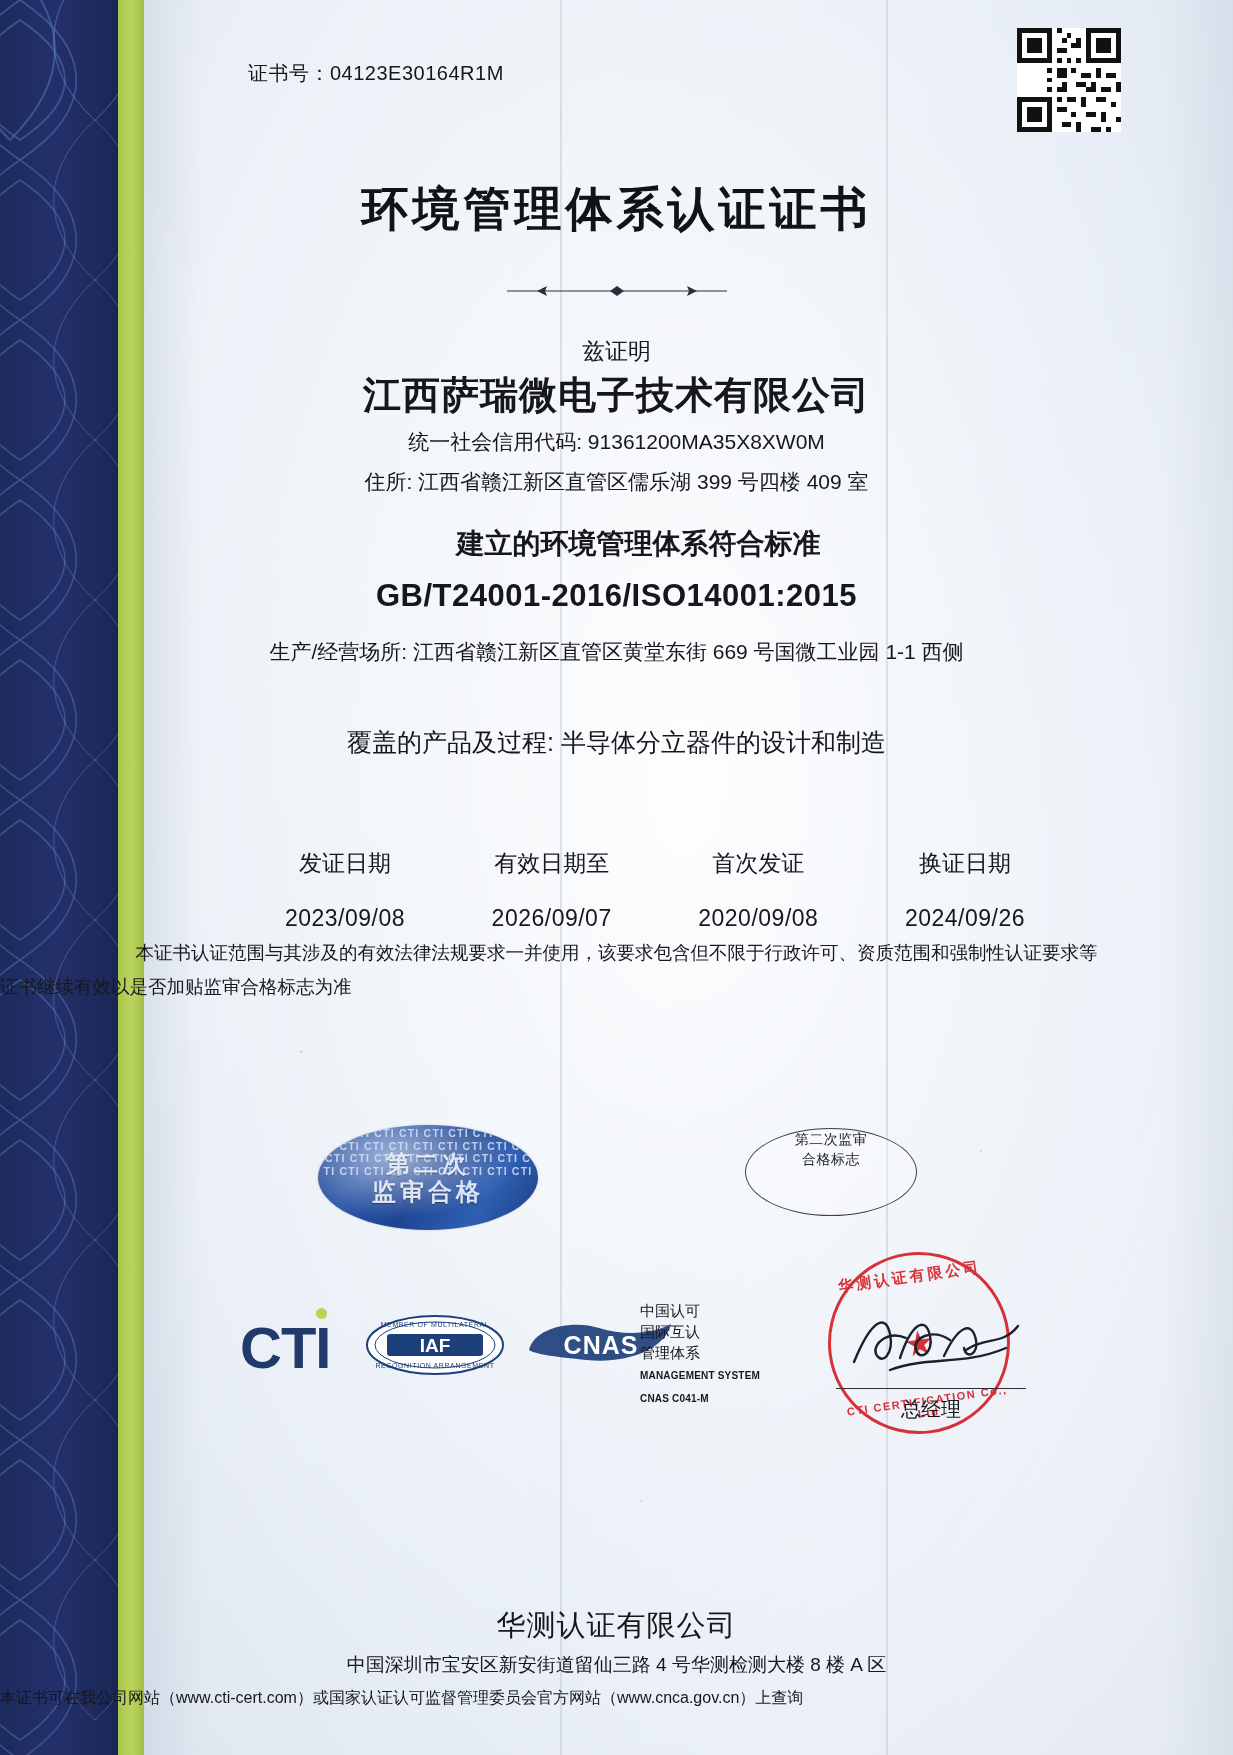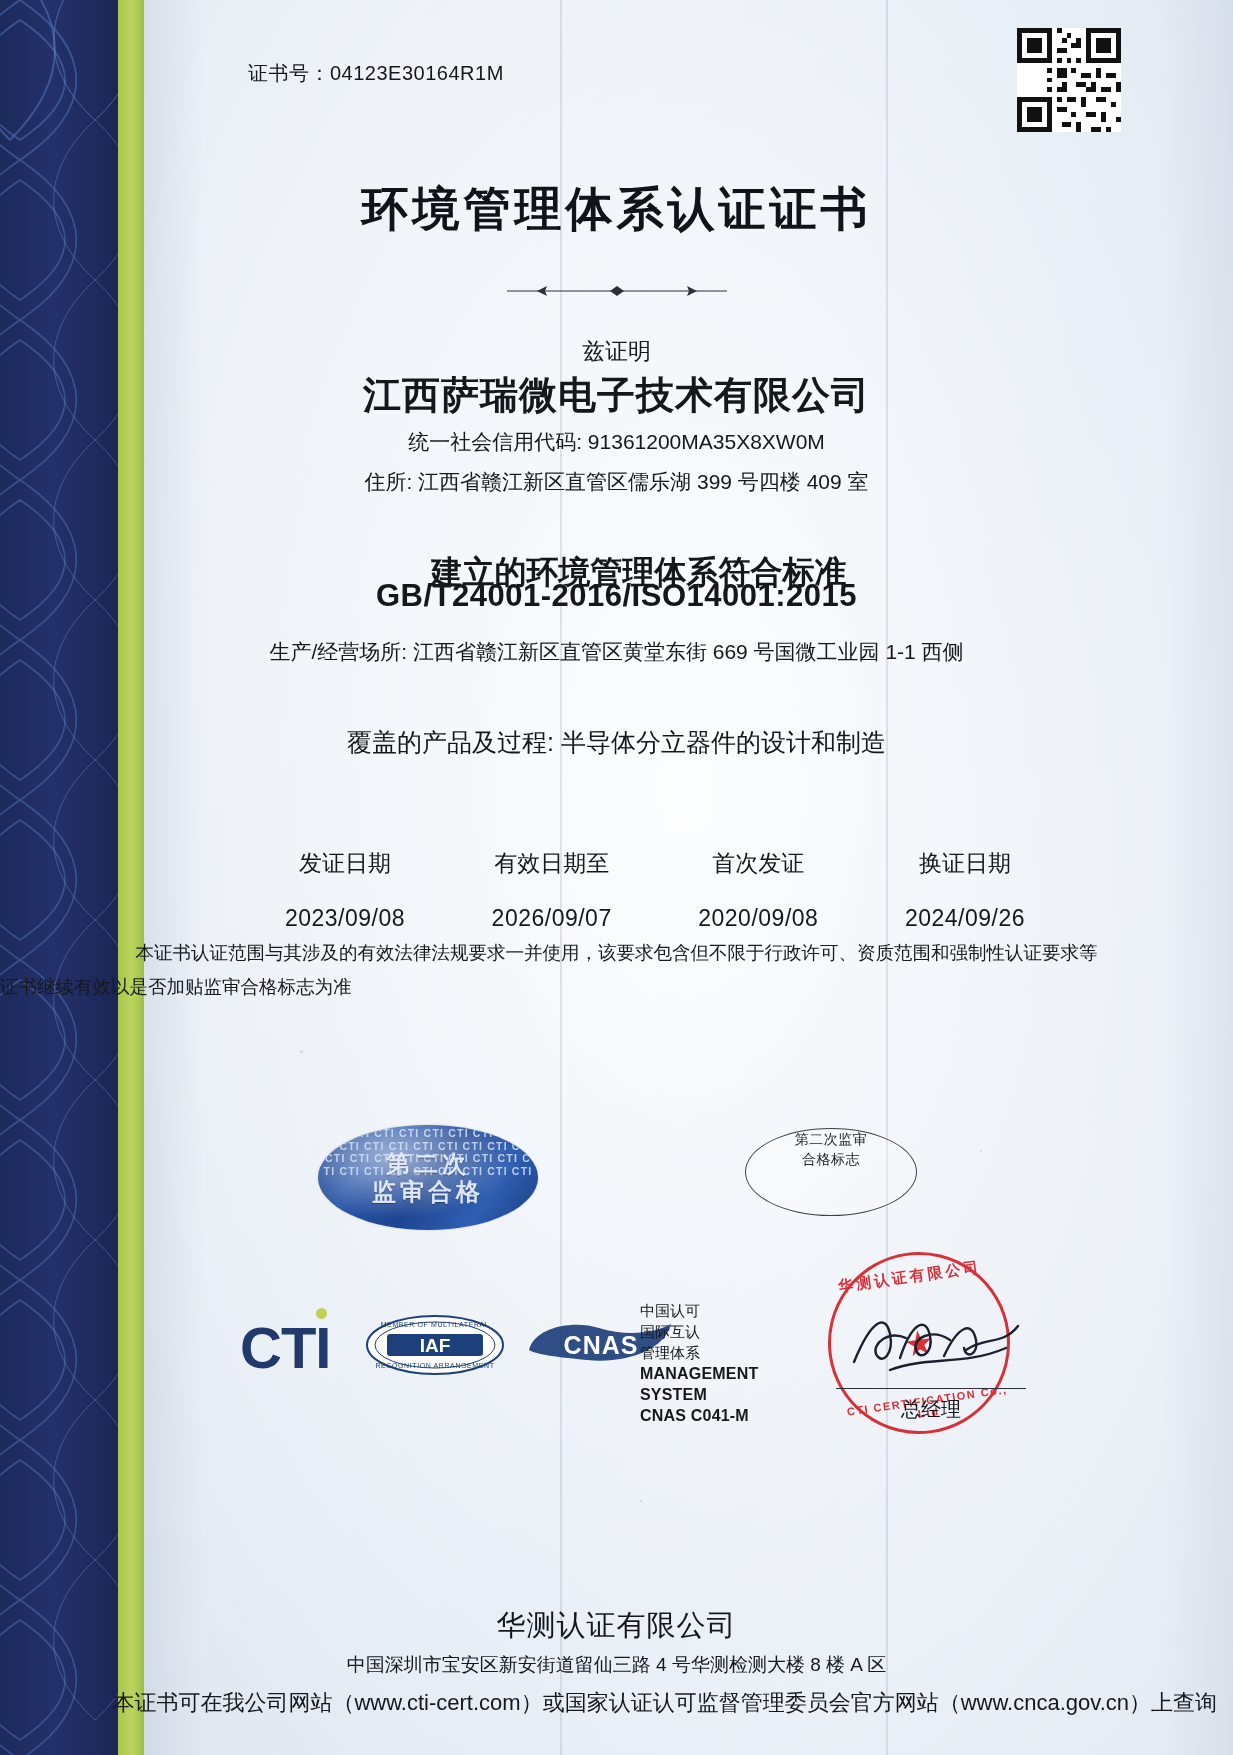--- a/index.html
+++ b/index.html
@@ -55,21 +55,21 @@
   }
   .divider{
     position:absolute;left:50%;transform:translateX(-50%);top:282px;
     width:240px;height:18px;
   }
   .stmt{position:absolute;left:0;right:0;text-align:center;color:#15171c;}
   .s-zici{top:336px;font-size:23px;}
   .s-company{top:370px;font-size:38px;font-weight:bold;letter-spacing:1px;font-family:"DejaVu Sans",sans-serif;}
   .s-credit{top:428px;font-size:21px;}
   .s-addr{top:468px;font-size:21px;}
-  .s-conform{top:551px;font-size:32px;font-weight:bold;margin-left:44px;}
+  .s-conform{top:525px;font-size:28px;font-weight:bold;margin-left:44px;}
   .s-std{top:578px;font-size:31px;font-weight:bold;font-family:"Liberation Sans",sans-serif;letter-spacing:.5px;}
   .s-site{top:638px;font-size:21px;}
   .s-scope{top:726px;font-size:25px;}
   
   .dates{
     position:absolute;left:250px;top:848px;width:810px;
     display:flex;justify-content:space-between;
   }
   .date-cell{width:190px;text-align:center;color:#15171c;}
   .date-label{font-size:23px;}
@@ -142,33 +142,33 @@
     position:absolute;left:836px;top:1396px;width:190px;text-align:center;
     font-size:20px;color:#15171c;
   }
   
   .logos{position:absolute;left:240px;top:1300px;width:580px;height:90px;}
   .cti{position:absolute;left:0;top:14px;font-size:58px;font-weight:bold;color:#223a6b;letter-spacing:-1px;font-family:"Liberation Sans",sans-serif;}
   .cti .dot{position:absolute;right:3px;top:-6px;width:11px;height:11px;border-radius:50%;background:#c2d152;}
   .iaf{position:absolute;left:125px;top:14px;width:140px;height:62px;}
   .cnas{position:absolute;left:285px;top:20px;width:150px;height:52px;}
   .cnas-text{position:absolute;left:400px;top:0px;font-size:15px;line-height:21px;color:#15171c;}
-  .cnas-text b{font-size:16px;letter-spacing:.2px;}
+  .cnas-text b{font-size:10px;letter-spacing:.2px;}
   
   .f-company{
     position:absolute;left:0;right:0;top:1606px;text-align:center;
     font-size:29px;color:#15171c;letter-spacing:1px;
   }
   .f-addr{
     position:absolute;left:0;right:0;top:1652px;text-align:center;
     font-size:19px;color:#15171c;
   }
   .f-note{
-    position:absolute;left:0;right:16px;top:1688px;text-align:right;
-    font-size:22px;color:#15171c;
+    position:absolute;left:0;right:0;top:1688px;text-align:left;
+    font-size:16px;color:#15171c;
   }
   .speck{position:absolute;background:rgba(120,130,150,.25);border-radius:50%;}
 </style>
 </head>
 <body>
 
 <div class="page">
 
   <div class="band-navy">
     <svg width="118" height="1755" viewBox="0 0 118 1755" aria-hidden="true">

